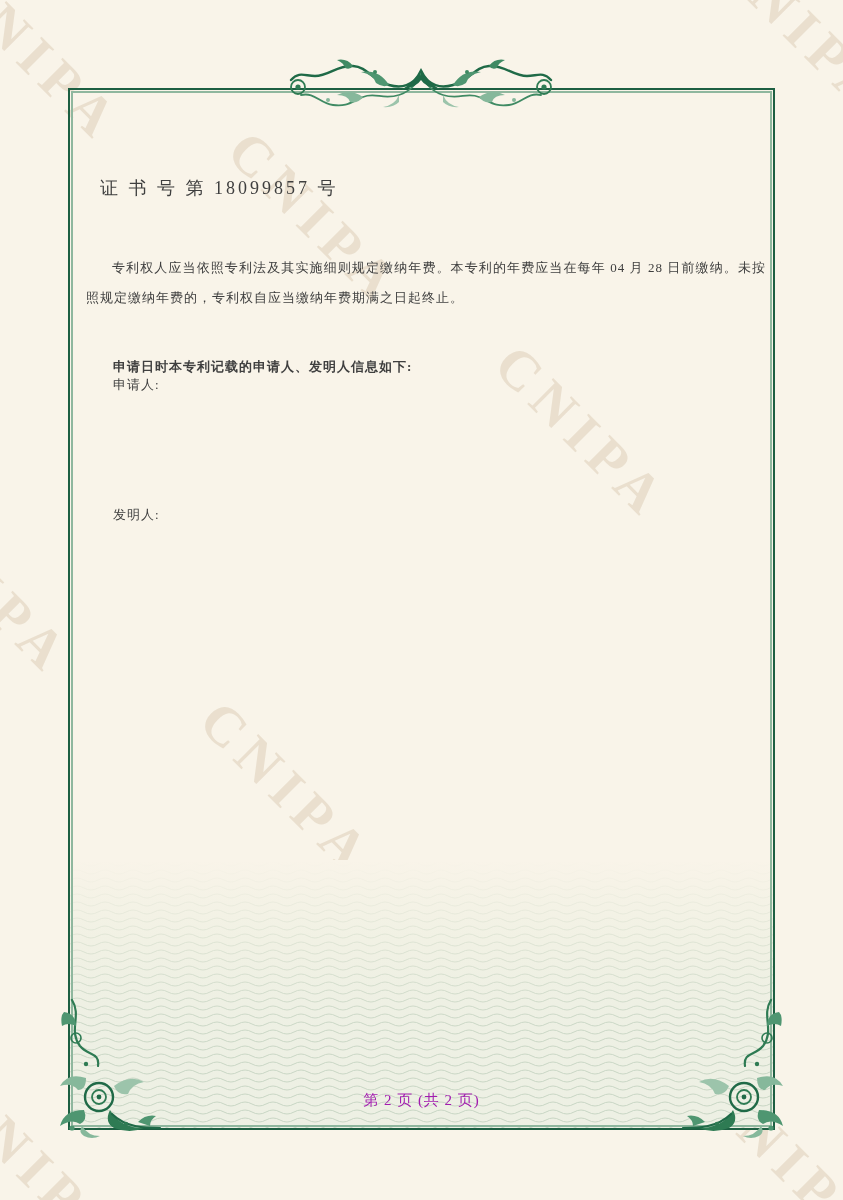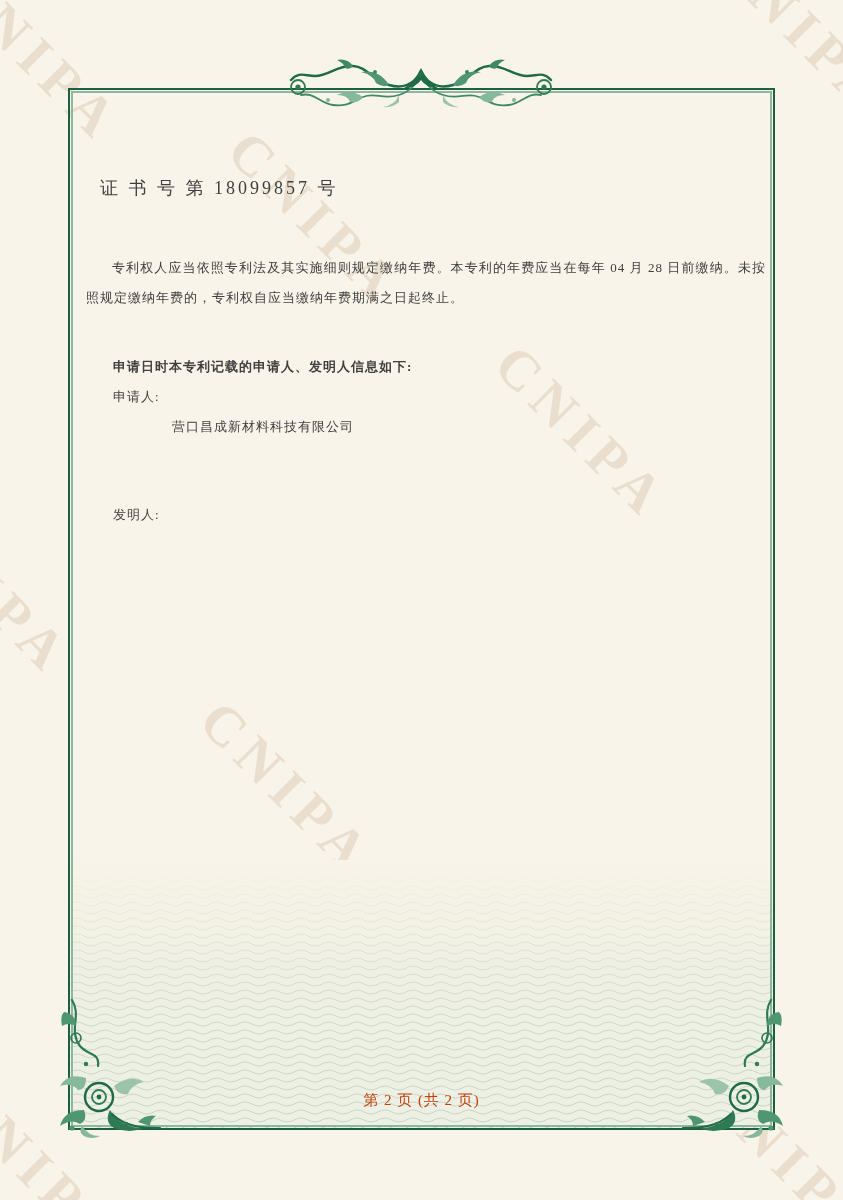--- a/index.html
+++ b/index.html
@@ -52,30 +52,30 @@
     position:absolute;width:124px;height:152px;top:994px;
   }
   .orn-corner.left{left:42px;}
   .orn-corner.right{right:42px;transform:scaleX(-1);}
 
   
   .txt{position:absolute;font-size:13px;line-height:30px;letter-spacing:1px;}
   .cert-line{left:100px;top:141px;font-size:18px;letter-spacing:3px;margin-top:32px;}
   .fee-para{left:86px;top:253px;width:680px;text-indent:2em;text-align:justify;}
   .info-intro{left:113px;top:352px;font-weight:bold;}
-  .applicant-label{left:113px;top:382px;}
+  .applicant-label{left:113px;top:370px;}
   .applicant-name{left:172px;top:412px;}
   .inventor-label{left:113px;top:500px;}
   .inventor-names{left:172px;top:534px;}
 
   .footer{
     position:absolute;left:0;right:0;top:1091px;
     text-align:center;
     font-size:15px;letter-spacing:1px;
-    color:#c2410c;
+    color:#a21caf;
   }
 </style>
 </head>
 <body>
 
 <div class="page">
 
   <div class="wm" style="left:35px;top:55px;">CNIPA</div>
   <div class="wm" style="left:802px;top:28px;">CNIPA</div>
   <div class="wm" style="left:315px;top:218px;">CNIPA</div>
@@ -161,18 +161,17 @@
     <circle cx="30" cy="134" r="2.6" fill="#4f9671"></circle>
     <path d="M40 132 q6 10 18 10 q-8 4 -16 0 q-6 -4 -2 -10 z" fill="#86b89b"></path>
   </svg>
 
   <div class="txt cert-line">证 书 号 第 18099857 号</div>
 
   <div class="txt fee-para">专利权人应当依照专利法及其实施细则规定缴纳年费。本专利的年费应当在每年 04 月 28 日前缴纳。未按照规定缴纳年费的，专利权自应当缴纳年费期满之日起终止。</div>
 
   <div class="txt info-intro">申请日时本专利记载的申请人、发明人信息如下:</div>
   <div class="txt applicant-label">申请人:</div>
-  <div class="txt applicant-name">营口昌成新材料科技有限公司</div>
   <div class="txt inventor-label">发明人:</div>
 
   <div class="footer">第 2 页 (共 2 页)</div>
 
 </div>
 
 </body></html>

